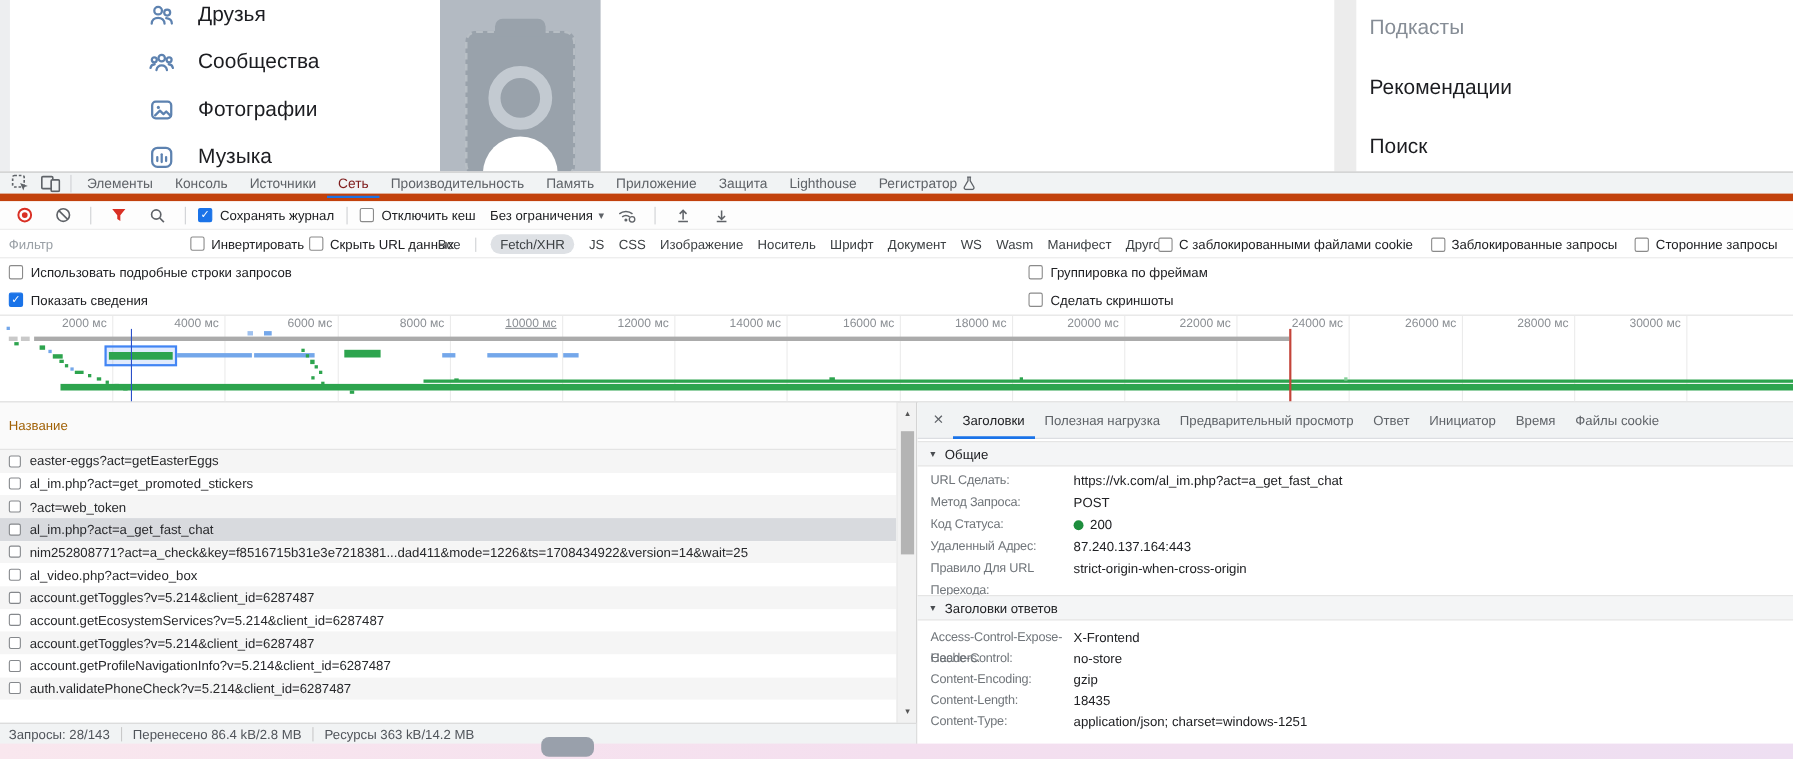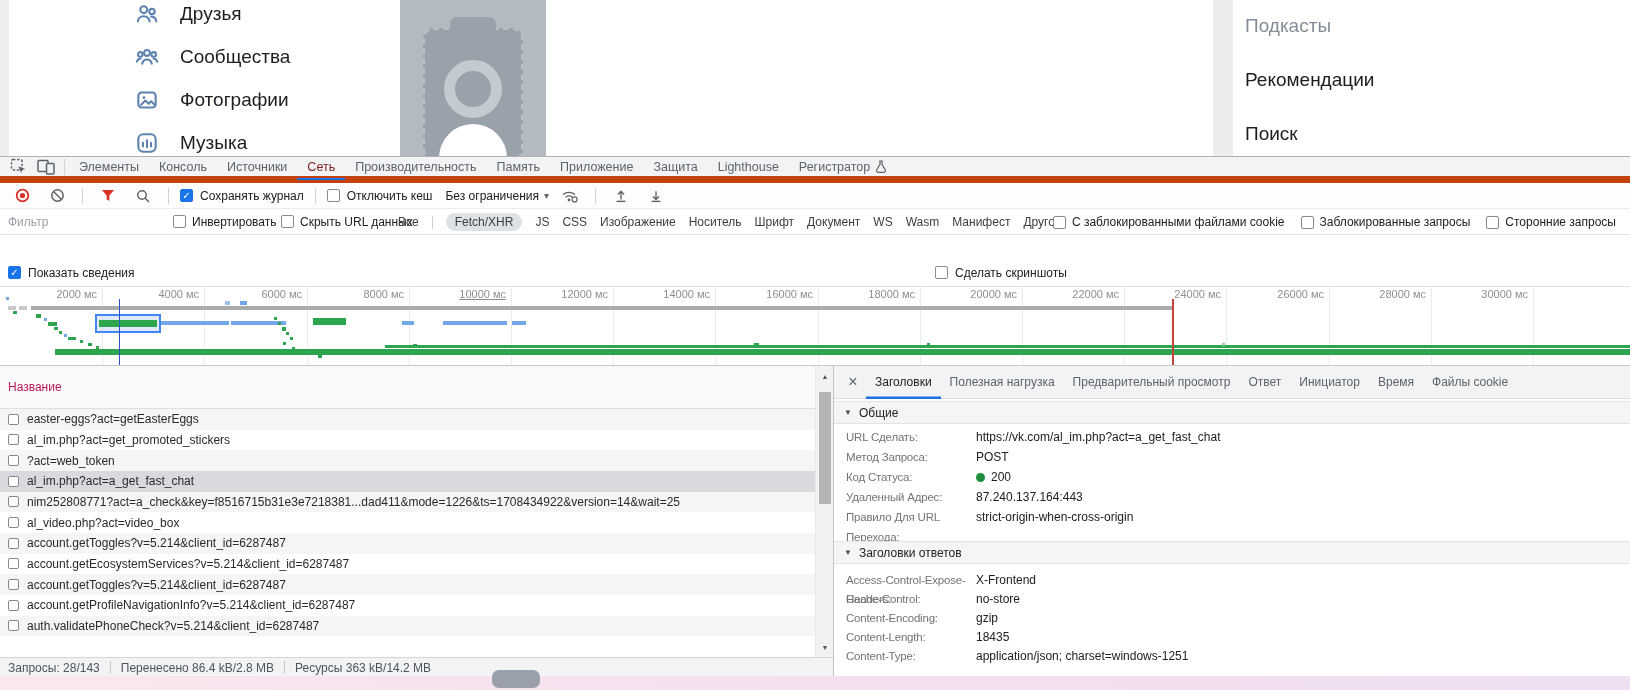--- a/index.html
+++ b/index.html
@@ -53,21 +53,21 @@
 
 .dt-timeline{position:absolute;top:129px;left:0;right:0;height:80px;background:#fff;border-top:1px solid #e0e0e0;border-bottom:1px solid #c9c9c9;overflow:hidden;cursor:crosshair}
 .tl-grid{position:absolute;top:0;bottom:0;width:1px;background:#ebebeb}
 .tl-label{position:absolute;top:1px;font-size:11px;color:#8b8f94}
 .tl-bar{position:absolute}
 .tl-sel{position:absolute;border:2px solid #4285f4;background:rgba(66,133,244,.16)}
 .tl-line{position:absolute;top:12px;bottom:0}
 
 .dt-main{position:absolute;top:209px;left:0;right:0;height:311px}
 .dt-list{position:absolute;left:0;top:0;width:815px;height:311px;background:#fff;overflow:hidden}
-.dt-list-header{position:absolute;top:0;left:0;right:0;height:43px;background:#fafafa;border-bottom:1px solid #e0e0e0;display:flex;align-items:center;padding-left:8px;color:#be185d}
+.dt-list-header{position:absolute;top:0;left:0;right:0;height:43px;background:#fafafa;border-bottom:1px solid #e0e0e0;display:flex;align-items:center;padding-left:8px;color:#a16207}
 .req-rows{position:absolute;top:43px;left:0;right:0}
 .req-row{height:20.667px;display:flex;align-items:center;gap:8px;padding-left:8px;cursor:pointer;white-space:nowrap;overflow:hidden}
 .req-row.odd{background:#f5f5f5}
 .req-row.even{background:#fff}
 .req-row.selected{background:#d8dade}
 .req-cb{width:11px;height:11px;border:1px solid #85888c;border-radius:2px;background:#fff;flex:none}
 .req-name{color:#28292c}
 
 .dt-status{position:absolute;top:291px;left:0;width:833px;height:20px;background:#f1f3f4;border-top:1px solid #d6d6d6;display:flex;align-items:center;gap:10px;padding-left:8px;color:#50545a}
 .sdiv{width:1px;height:13px;background:#c9c9c9}
@@ -319,20 +319,28 @@
           <span class="cb"></span>
           <span>Заблокированные запросы</span>
         </span>
         <span style="display:flex;align-items:center;gap:6px">
           <span class="cb"></span>
           <span>Сторонние запросы</span>
         </span>
       </div>
     </div>
 
+    <div class="dt-opt opt-a">
+      <span class="cb"></span>
+      <span>Использовать подробные строки запросов</span>
+      <span class="opt-right">
+        <span class="cb"></span>
+        <span>Группировка по фреймам</span>
+      </span>
+    </div>
     <div class="dt-opt opt-b">
       <span class="cb checked">✓</span>
       <span>Показать сведения</span>
       <span class="opt-right">
         <span class="cb"></span>
         <span>Сделать скриншоты</span>
       </span>
     </div>
 
     <div class="dt-timeline" id="timeline">

